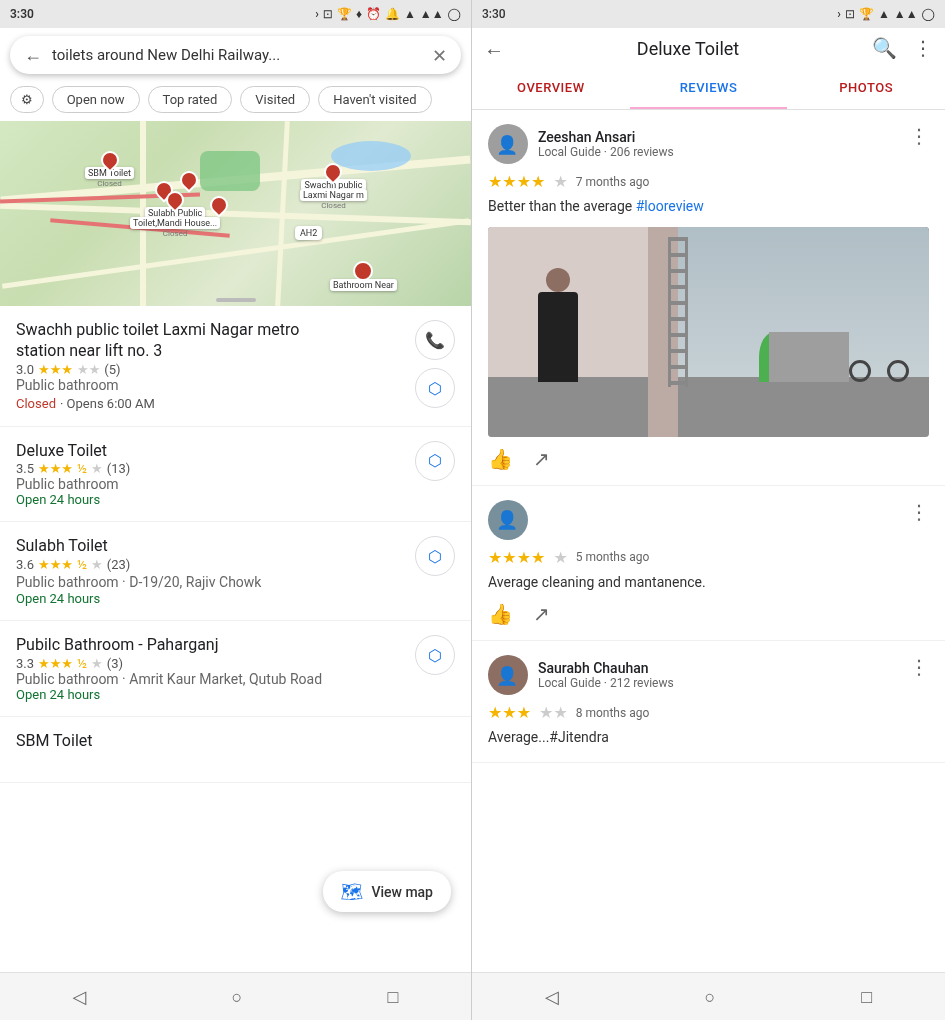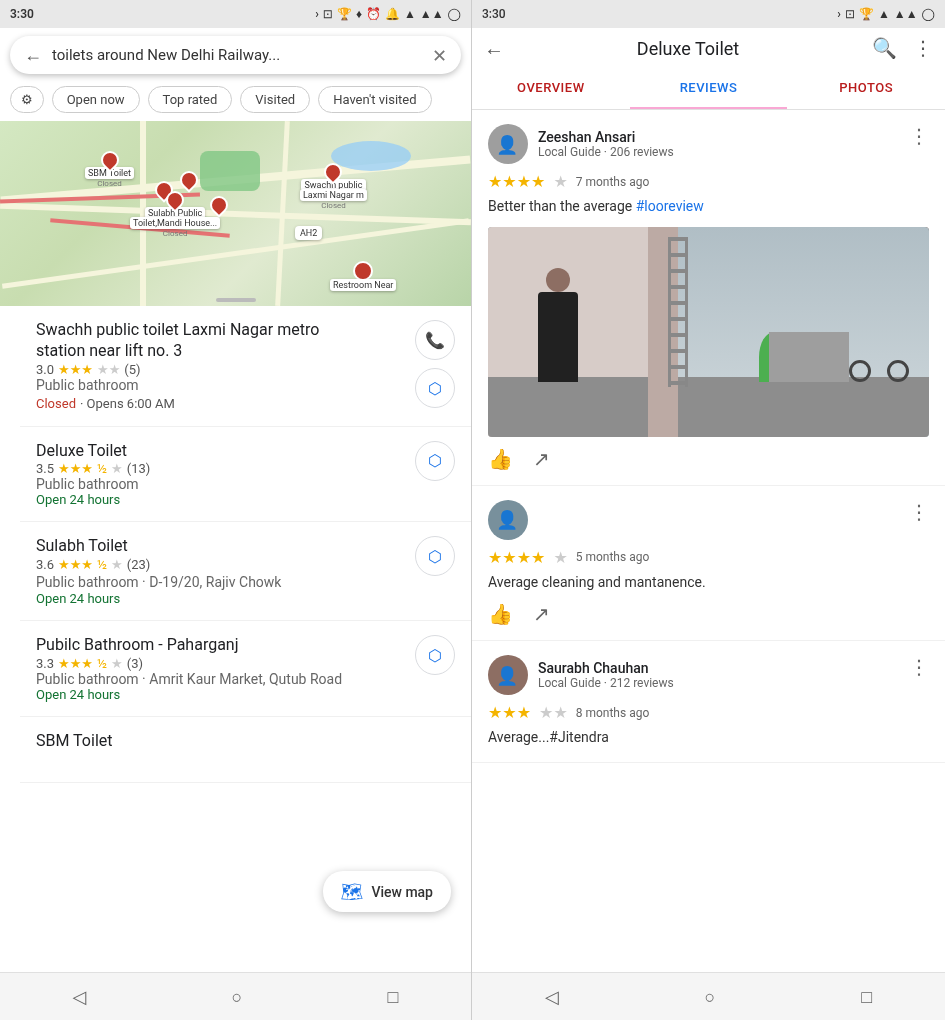--- a/index.html
+++ b/index.html
@@ -176,21 +176,20 @@
       height: 4px;
       background: #bbb;
       border-radius: 2px;
       margin-bottom: 4px;
     }
 
     
     .list-area {
       flex: 1;
       overflow-y: auto;
-      padding-left: 20px;
     }
     .place-item {
       padding: 14px 16px;
       border-bottom: 1px solid #f0f0f0;
       position: relative;
       display: flex;
       flex-direction: column;
       gap: 2px;
     }
     .place-item-row {
@@ -507,21 +506,21 @@
         <div class="pin-dot"></div>
         <div class="pin-label">Swachh public</div>
         <div class="pin-label">Laxmi Nagar m</div>
         <div class="pin-status">Closed</div>
       </div>
 
       <div class="map-badge" style="top:105px;left:295px;">AH2</div>
 
       <div class="map-pin" style="top:140px;left:330px;">
         <div style="width:20px;height:20px;background:#c0392b;border-radius:50%;border:2px solid #fff;"></div>
-        <div class="pin-label">Restroom Near</div>
+        <div class="pin-label">Bathroom Near</div>
       </div>
 
     </div>
     <div class="map-drag-handle"></div>
   </div>
 
   <div class="left-list-container">
     <div class="list-area">
 
       <div class="place-item">

